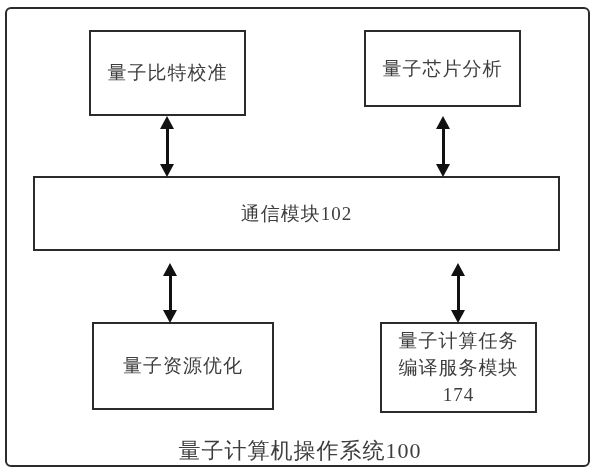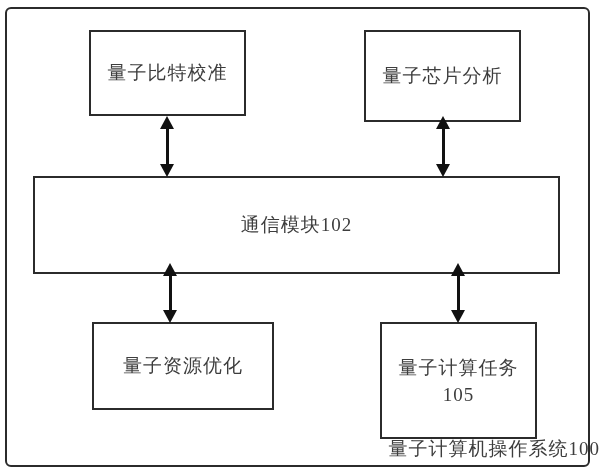--- a/index.html
+++ b/index.html
@@ -37,24 +37,24 @@
     display: flex;
     flex-direction: column;
     justify-content: center;
     align-items: center;
     text-align: center;
     font-size: 19px;
     line-height: 28px;
     letter-spacing: 1px;
   }
   .box-101 { left: 89px;  top: 30px;  width: 157px; height: 86px; align-items: center; }
-  .box-103 { left: 364px; top: 30px;  width: 157px; height: 92px; gap: 40px; }
-  .box-102 { left: 33px;  top: 176px; width: 527px; height: 98px; }
+  .box-103 { left: 364px; top: 30px;  width: 157px; height: 77px; gap: 40px; }
+  .box-102 { left: 33px;  top: 176px; width: 527px; height: 75px; }
   .box-104 { left: 92px;  top: 322px; width: 182px; height: 88px; }
-  .box-105 { left: 380px; top: 322px; width: 157px; height: 117px; line-height: 27px; }
+  .box-105 { left: 380px; top: 322px; width: 157px; height: 91px; line-height: 27px; }
   .arrow {
     position: absolute;
     width: 16px;
   }
   .arrow .shaft {
     position: absolute;
     left: 50%; top: 10px; bottom: 10px;
     width: 3px;
     margin-left: -1.5px;
     background: #111111;
@@ -70,22 +70,22 @@
   .arrow .head-up   { top: 0;    border-bottom: 13px solid #111111; }
   .arrow .head-down { bottom: 0; border-top:    13px solid #111111; }
   .arrow-a { left: 159px; top: 116px; height: 61px; }
   .arrow-b { left: 435px; top: 116px; height: 61px; }
   .arrow-c { left: 162px; top: 263px; height: 60px; }
   .arrow-d { left: 450px; top: 263px; height: 60px; }
   .system-label {
     position: absolute;
     left: 0; right: 0;
     top: 436px;
-    text-align: right;
-    font-size: 19px;
+    text-align: center;
+    font-size: 22px;
     letter-spacing: 1px;
     color: var(--text);
   }
 </style>
 </head>
 <body>
 
 <div class="stage">
 
   <div class="outer-frame"></div>
@@ -101,21 +101,22 @@
   <div class="module-box box-102">
     <span>通信模块102</span>
   </div>
 
   <div class="module-box box-104">
     <span>量子资源优化</span>
   </div>
 
   <div class="module-box box-105">
     <span>量子计算任务</span>
-    <span>105</span>
+    <span>编译服务模块</span>
+    <span>174</span>
   </div>
 
   <div class="arrow arrow-a">
     <div class="head-up"></div>
     <div class="shaft"></div>
     <div class="head-down"></div>
   </div>
 
   <div class="arrow arrow-b">
     <div class="head-up"></div>

